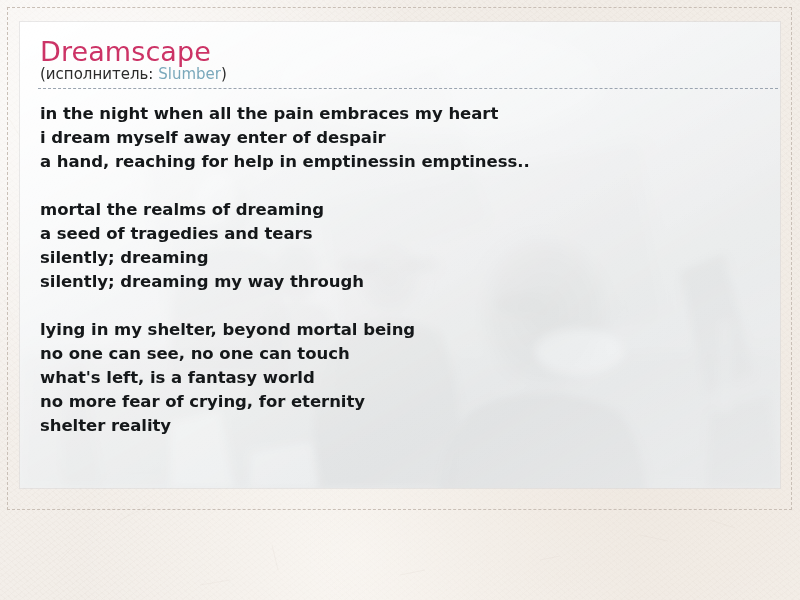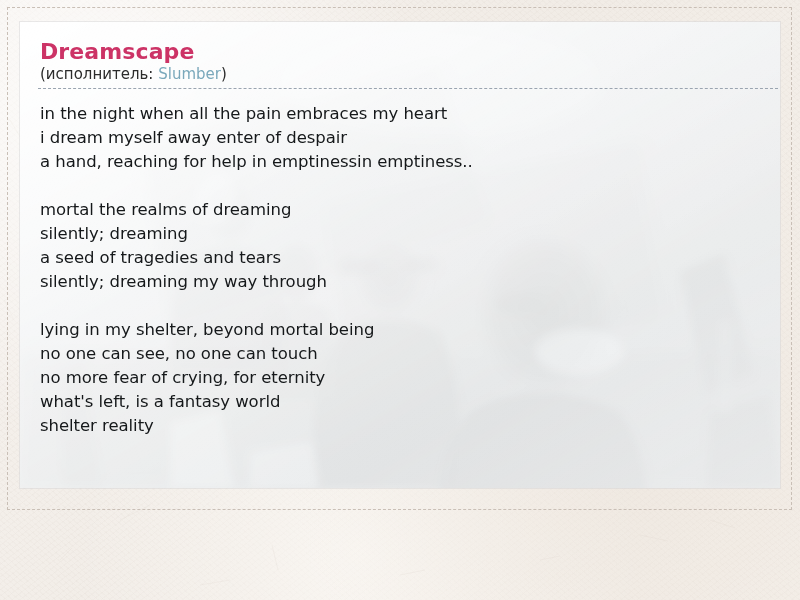--- a/index.html
+++ b/index.html
@@ -82,23 +82,23 @@
   
   #song-header {
     padding-bottom: 3px;
     border-bottom: 1px dashed #9aa4b0;
     width: 740px;
     box-sizing: border-box;
     margin-left: 0;
   }
   #song-title {
     color: #cc3366;
-    font-size: 22px;
+    font-size: 27px;
     line-height: 25px;
-    font-weight: bold;
+    font-weight: normal;
     letter-spacing: 0.1px;
     margin: 0 0 1px 0;
     padding-left: 2px;
   }
   #song-artist-line {
     font-size: 15px;
     line-height: 18px;
     color: #2b2b2b;
     padding-left: 2px;
     padding-bottom: 2px;
@@ -119,20 +119,21 @@
     letter-spacing: -0.05px;
   }
   .lyric-stanza {
     margin: 0 0 24px 0;
   }
   .lyric-stanza:last-child {
     margin-bottom: 4px;
   }
   .lyric-line {
     white-space: pre;
+    font-weight: bold;
   }
 </style>
 </head>
 <body>
 
 <div id="paper-bg">
   <svg id="paper-fibers" viewBox="0 0 800 600" preserveAspectRatio="none">
     <g stroke="#d8cfc6" stroke-width="0.7" fill="none" opacity="0.55">
       <path d="M120 520 L150 505"></path>
       <path d="M272 545 L278 570"></path>
@@ -234,28 +235,28 @@
     <div id="lyrics-body">
 
       <div class="lyric-stanza">
         <div class="lyric-line">in the night when all the pain embraces my heart</div>
         <div class="lyric-line">i dream myself away enter of despair</div>
         <div class="lyric-line">a hand, reaching for help in emptinessin emptiness..</div>
       </div>
 
       <div class="lyric-stanza">
         <div class="lyric-line">mortal the realms of dreaming</div>
+        <div class="lyric-line">a seed of tragedies and tears</div>
         <div class="lyric-line">silently; dreaming</div>
-        <div class="lyric-line">a seed of tragedies and tears</div>
         <div class="lyric-line">silently; dreaming my way through</div>
       </div>
 
       <div class="lyric-stanza">
         <div class="lyric-line">lying in my shelter, beyond mortal being</div>
         <div class="lyric-line">no one can see, no one can touch</div>
+        <div class="lyric-line">what's left, is a fantasy world</div>
         <div class="lyric-line">no more fear of crying, for eternity</div>
-        <div class="lyric-line">what's left, is a fantasy world</div>
         <div class="lyric-line">shelter reality</div>
       </div>
 
     </div>
   </div>
 </div>
 
 </body></html>

